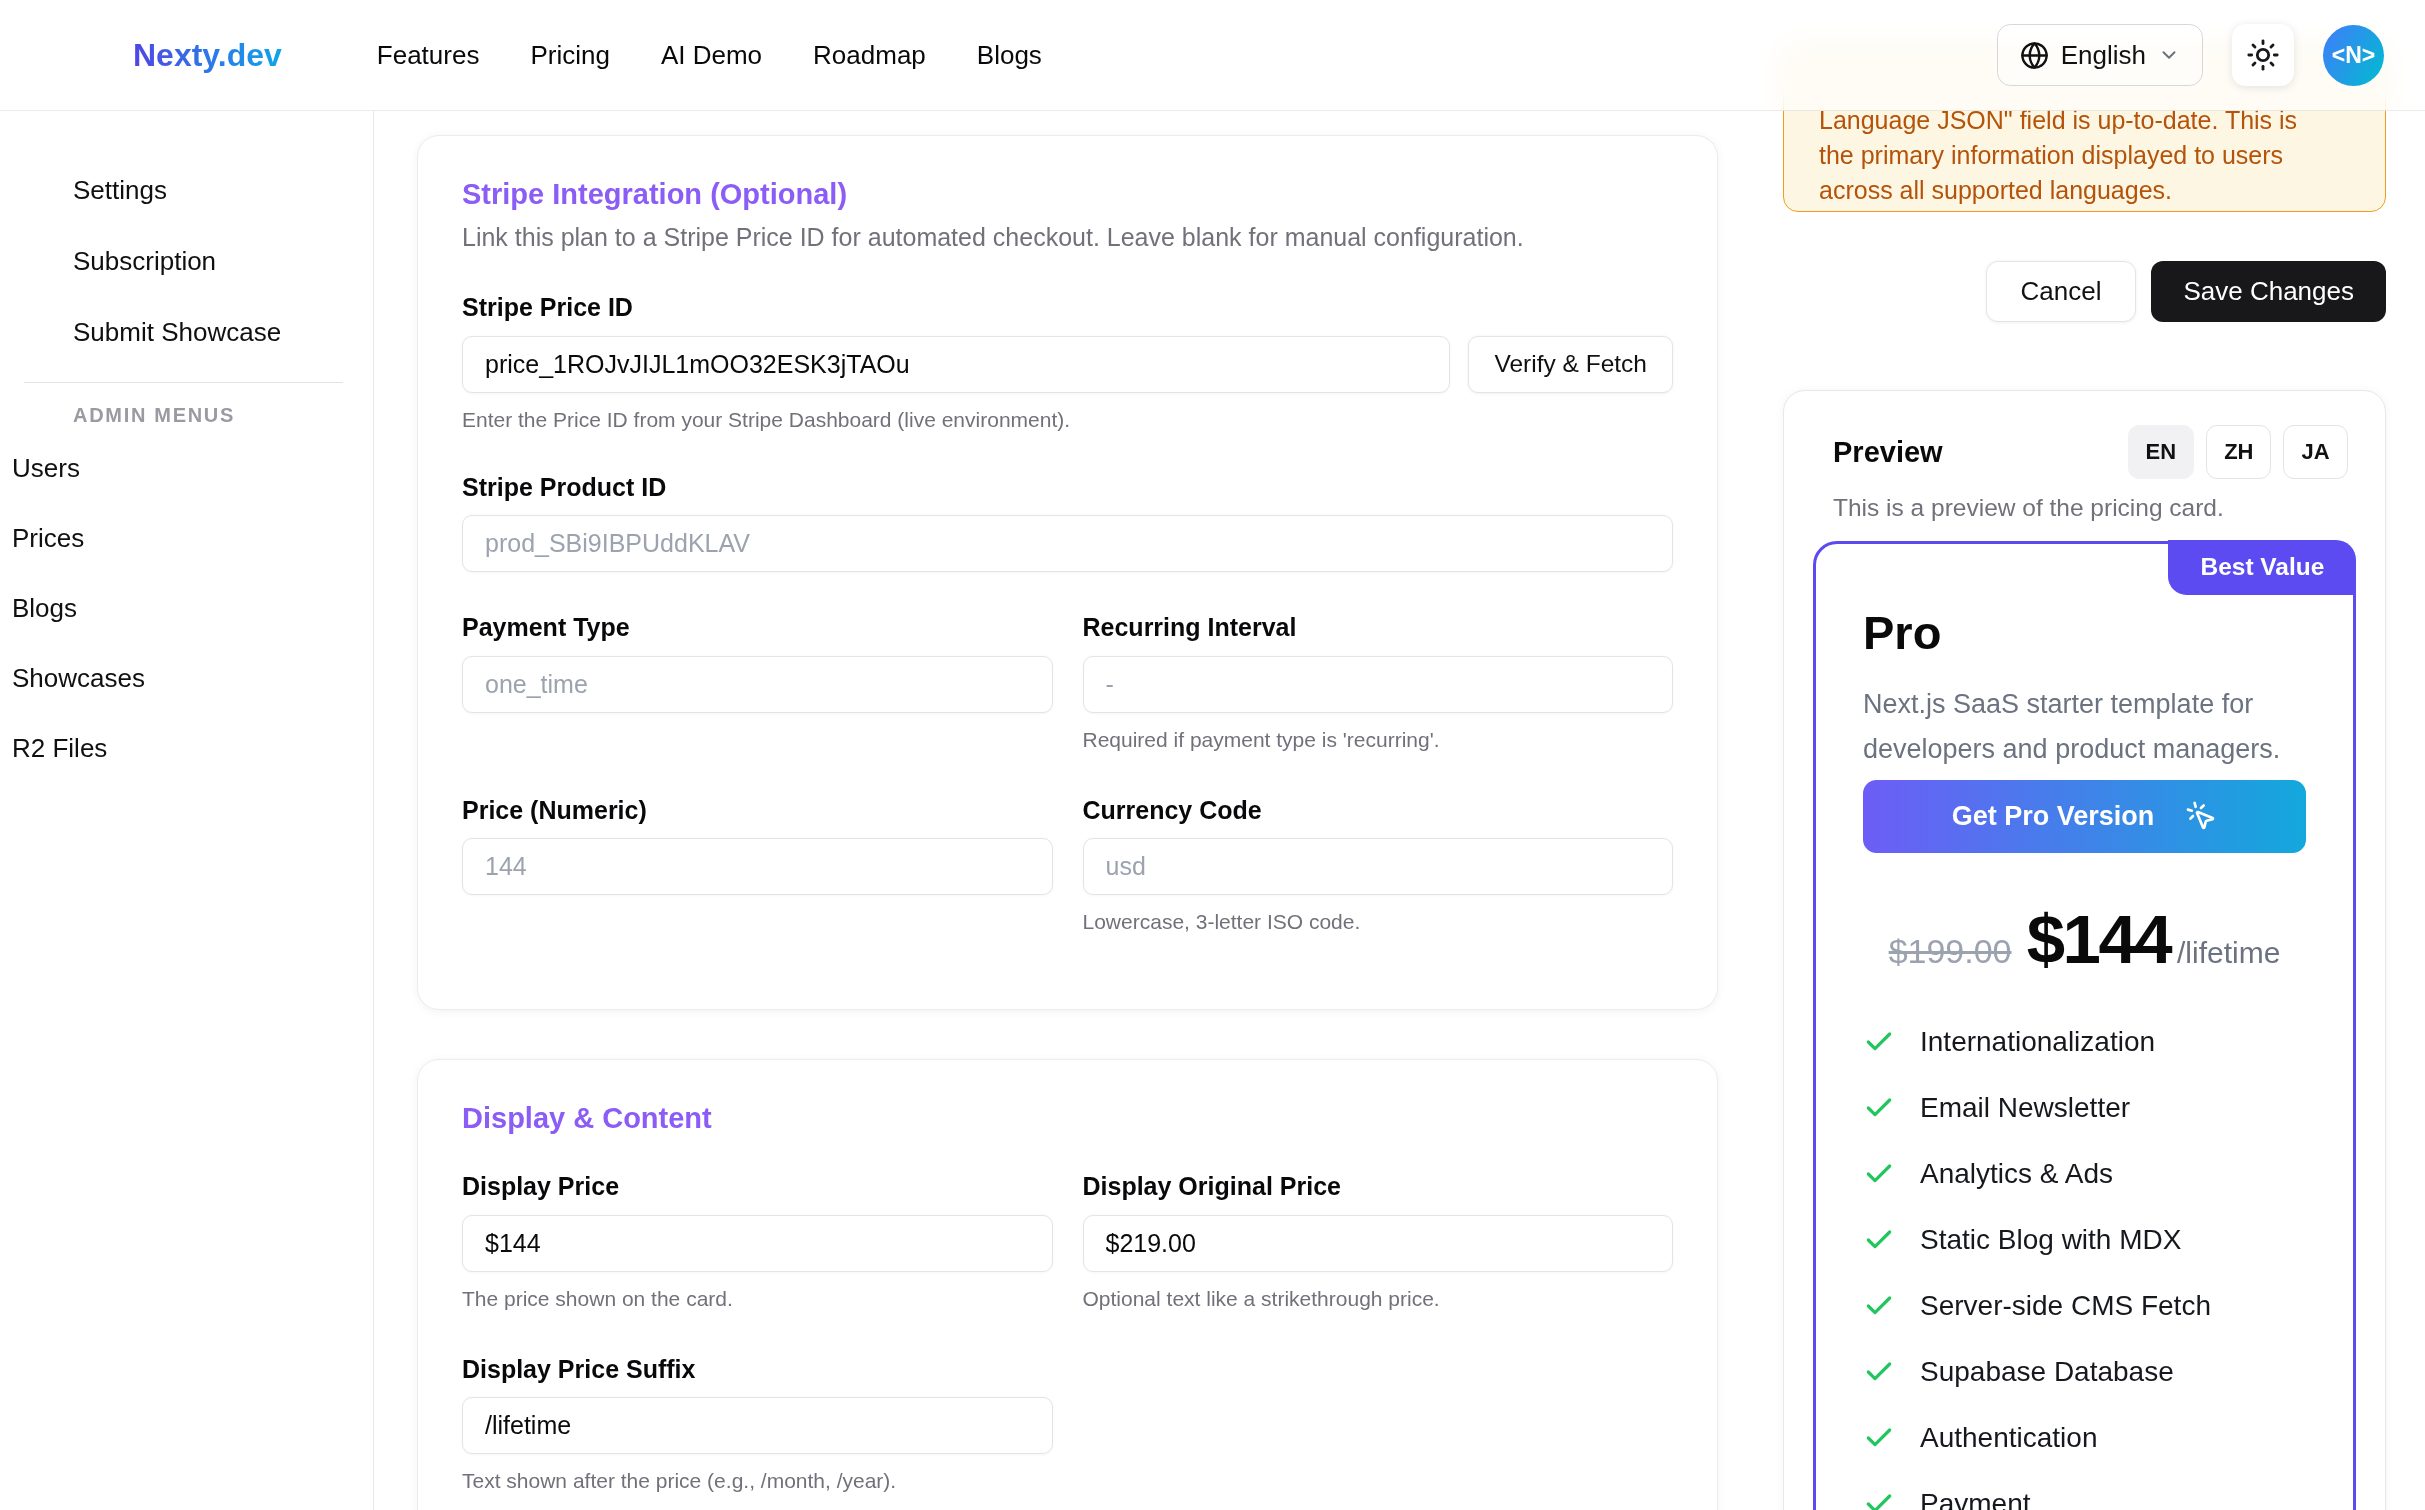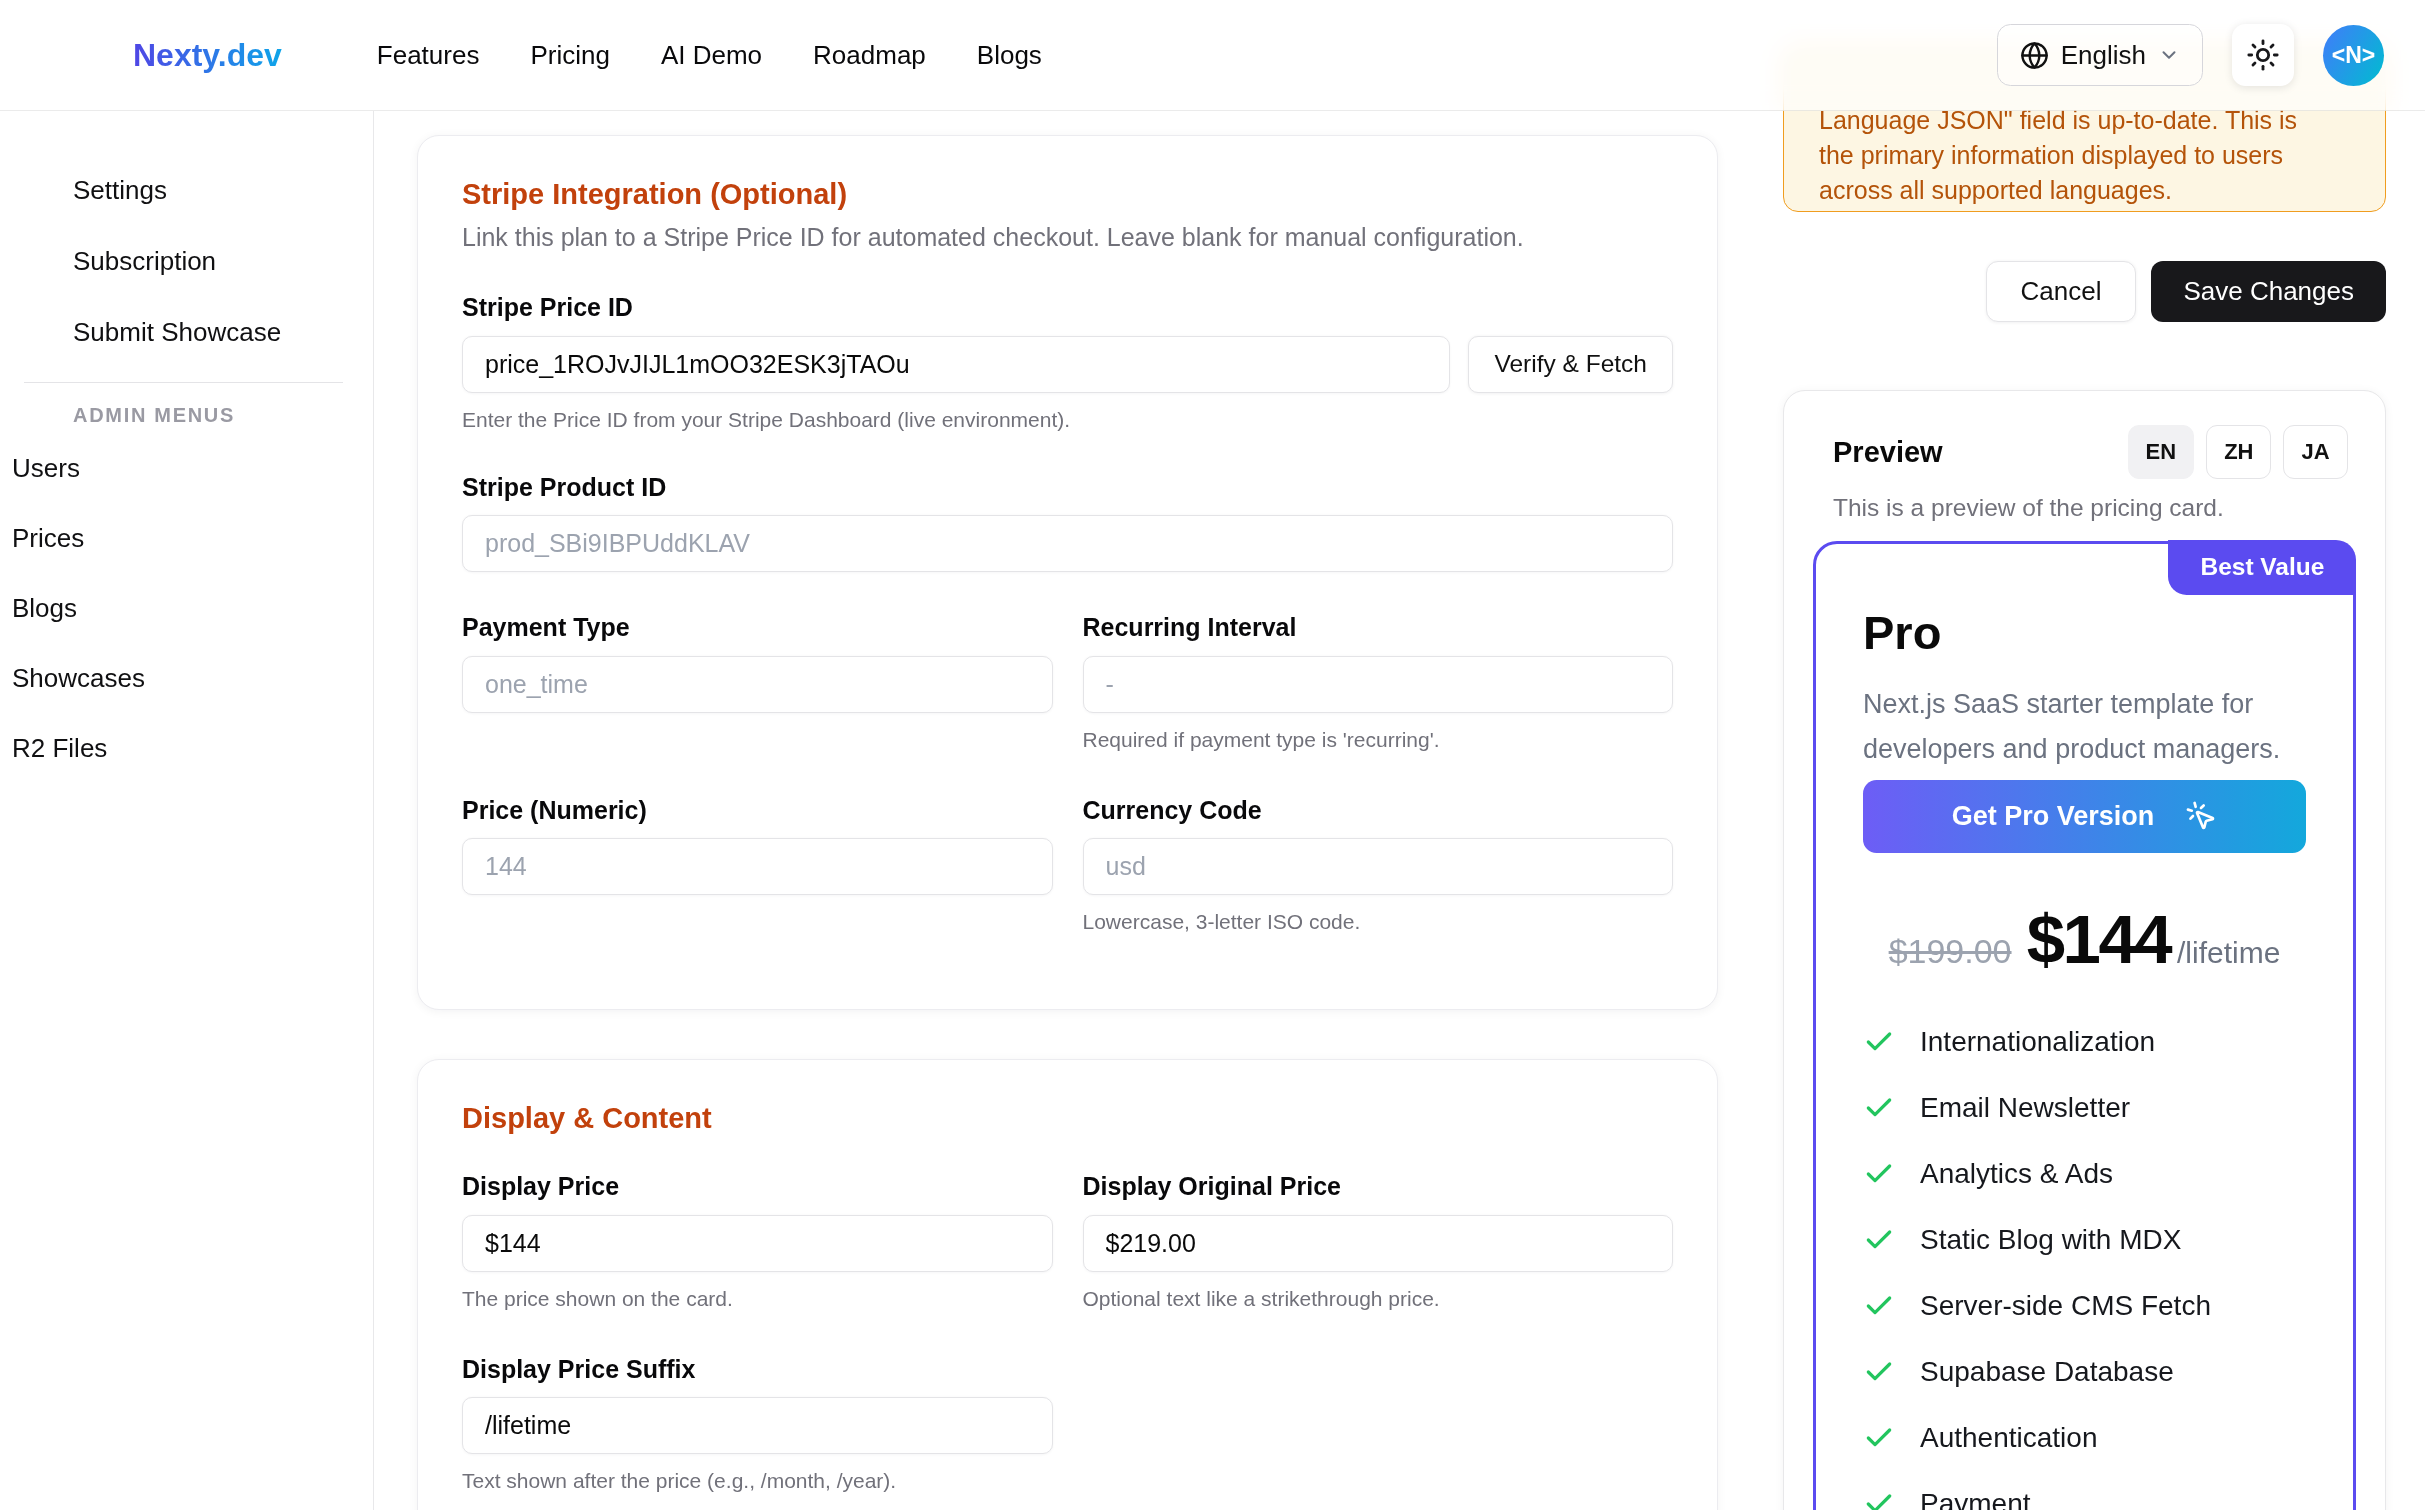--- a/index.html
+++ b/index.html
@@ -60,21 +60,21 @@
   .side-item.admin{padding-top:19.4px;padding-bottom:19.4px;padding-left:12px;}
   
   .card{
     position:absolute;left:417px;width:1301px;background:#fff;
     border:0.8px solid #ececf0;border-radius:22px;
     box-shadow:0 1.7px 10px rgba(16,24,40,0.05);
     padding:42px 44px 47px 44px;
   }
   .card-1{top:135px;min-height:875px;}
   .card-2{top:1059px;height:541px;}
-  .card-title{font-size:29px;font-weight:700;color:#c2410c;}
+  .card-title{font-size:29px;font-weight:700;color:#8b5cf6;}
   .card-subtitle{margin-top:12px;font-size:25px;color:#71717a;}
   .field-label{display:block;font-size:25px;font-weight:600;color:#09090b;margin-bottom:13.5px;}
   .text-input{
     width:100%;height:57px;border:0.8px solid #e4e4e7;border-radius:10px;
     padding:0 22px;font-size:25px;color:#0a0a0a;background:#fff;outline:none;
     font-family:inherit;box-shadow:0 0.8px 2.5px rgba(16,24,40,0.04);
   }
   .text-input.muted{color:#9ca3af;}
   .helper{margin-top:15px;font-size:21px;color:#71717a;}
   .section{margin-top:41px;}

